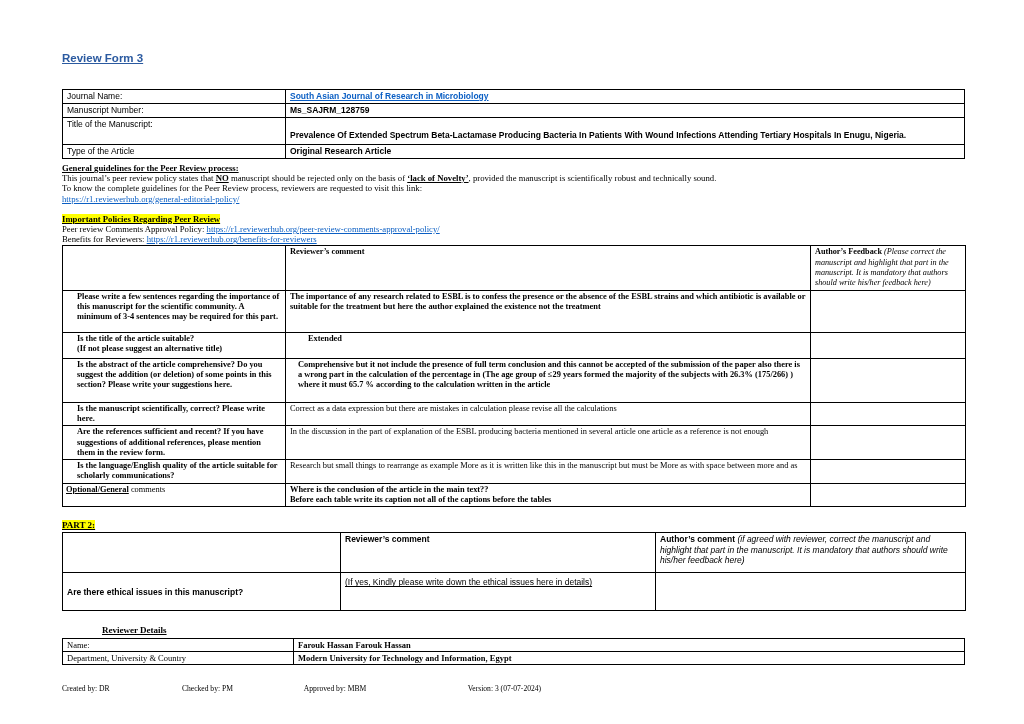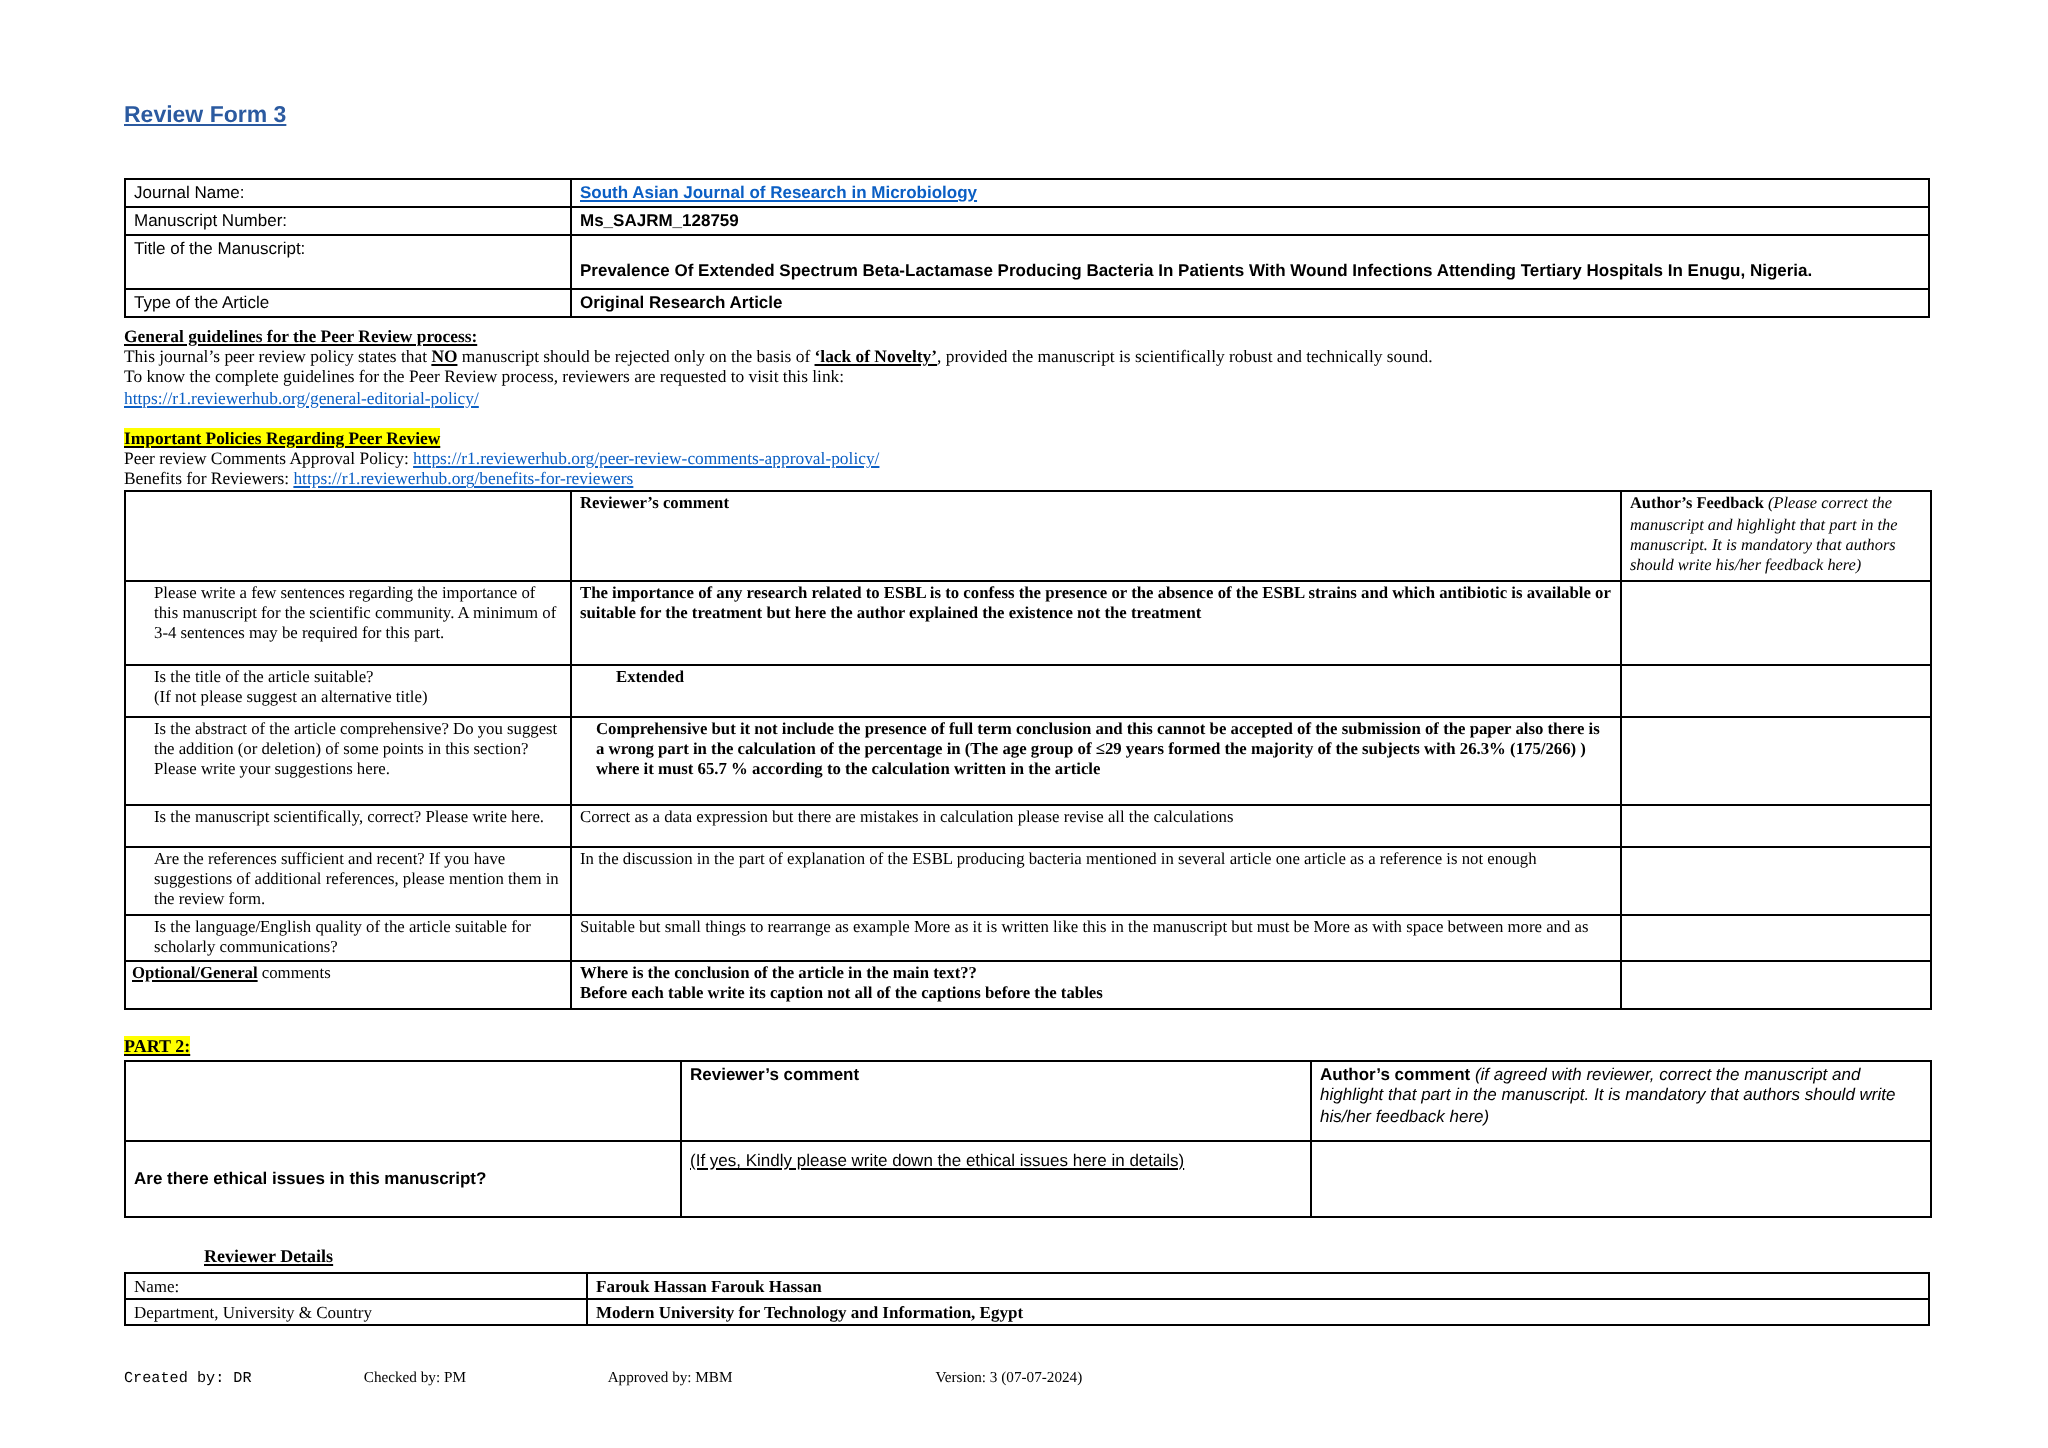--- a/index.html
+++ b/index.html
@@ -46,21 +46,21 @@
 
   
   .p1{font-size:8.4px;line-height:10.3px;margin-top:1px;}
   .p1 .c1{width:223px;}
   .p1 .c2{width:525px;}
   .p1 .c3{width:155px;}
   .p1 .hrow td{height:40px;}
   .p1 .hrow .rc{font-weight:bold;}
   .p1 .hrow .af{font-size:8.2px;}
   .p1 .hrow .af .it{font-style:italic;font-weight:normal;}
-  .p1 .q{font-weight:normal;padding-left:14px;}
+  .p1 .q{font-weight:bold;padding-left:14px;}
   .p1 .q.noind{padding-left:3px;font-weight:normal;}
   .p1 .cm-b{font-weight:bold;}
   .p1 .ind1{padding-left:22px;}
   .p1 .ind2{padding-left:12px;}
   .p1 .r1 td{height:42px;}
   .p1 .r2 td{height:26px;}
   .p1 .r3 td{height:44px;}
   .p1 .r4 td{height:21px;}
   .p1 .r5 td{height:27px;}
   .p1 .r6 td{height:19px;}
@@ -83,21 +83,21 @@
   
   .rev-head{margin-top:14px;font-size:9px;font-weight:bold;text-decoration:underline;padding-left:40px;}
   .rev{font-size:8.5px;margin-top:3px;}
   .rev .c1{width:231px;}
   .rev td{height:13px;}
   .rev .val{font-weight:bold;}
 
   
   .footer{position:absolute;left:62px;top:684px;width:903px;font-size:7.6px;}
   .footer span{display:inline-block;}
-  .footer .f1{width:118px;font-family:Liberation Mono, monospace;}
+  .footer .f1{width:118px;}
   .footer .f2{width:120px;}
   .footer .f3{width:162px;}
 </style>
 </head>
 <body>
 
 <div class="page">
   <div class="content">
 
     <h1 class="page-title">Review Form 3</h1>
@@ -167,21 +167,21 @@
         <td class="c2">Correct as a data expression but there are mistakes in calculation please revise all the calculations</td>
         <td class="c3"></td>
       </tr>
       <tr class="r5">
         <td class="c1 q">Are the references sufficient and recent? If you have suggestions of additional references, please mention them in the review form.</td>
         <td class="c2">In the discussion in the part of explanation of the ESBL producing bacteria mentioned in several article one article as a reference is not enough</td>
         <td class="c3"></td>
       </tr>
       <tr class="r6">
         <td class="c1 q">Is the language/English quality of the article suitable for scholarly communications?</td>
-        <td class="c2">Suitable but small things to rearrange as example More as it is written like this in the manuscript but must be More as with space between more and as</td>
+        <td class="c2">Research but small things to rearrange as example More as it is written like this in the manuscript but must be More as with space between more and as</td>
         <td class="c3"></td>
       </tr>
       <tr class="r7">
         <td class="c1 q noind"><span class="bu">Optional/General</span><span> comments</span></td>
         <td class="c2 cm-b">
               <span class="blk">Where is the conclusion of the article in the main text??</span>
               <span class="blk">Before each table write its caption not all of the captions before the tables</span>
             </td>
         <td class="c3"></td>
       </tr>

